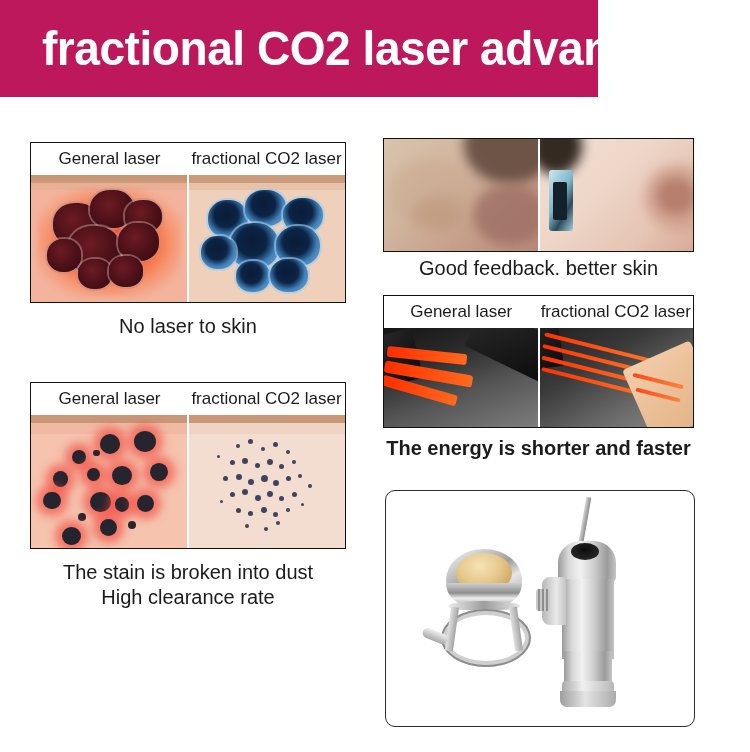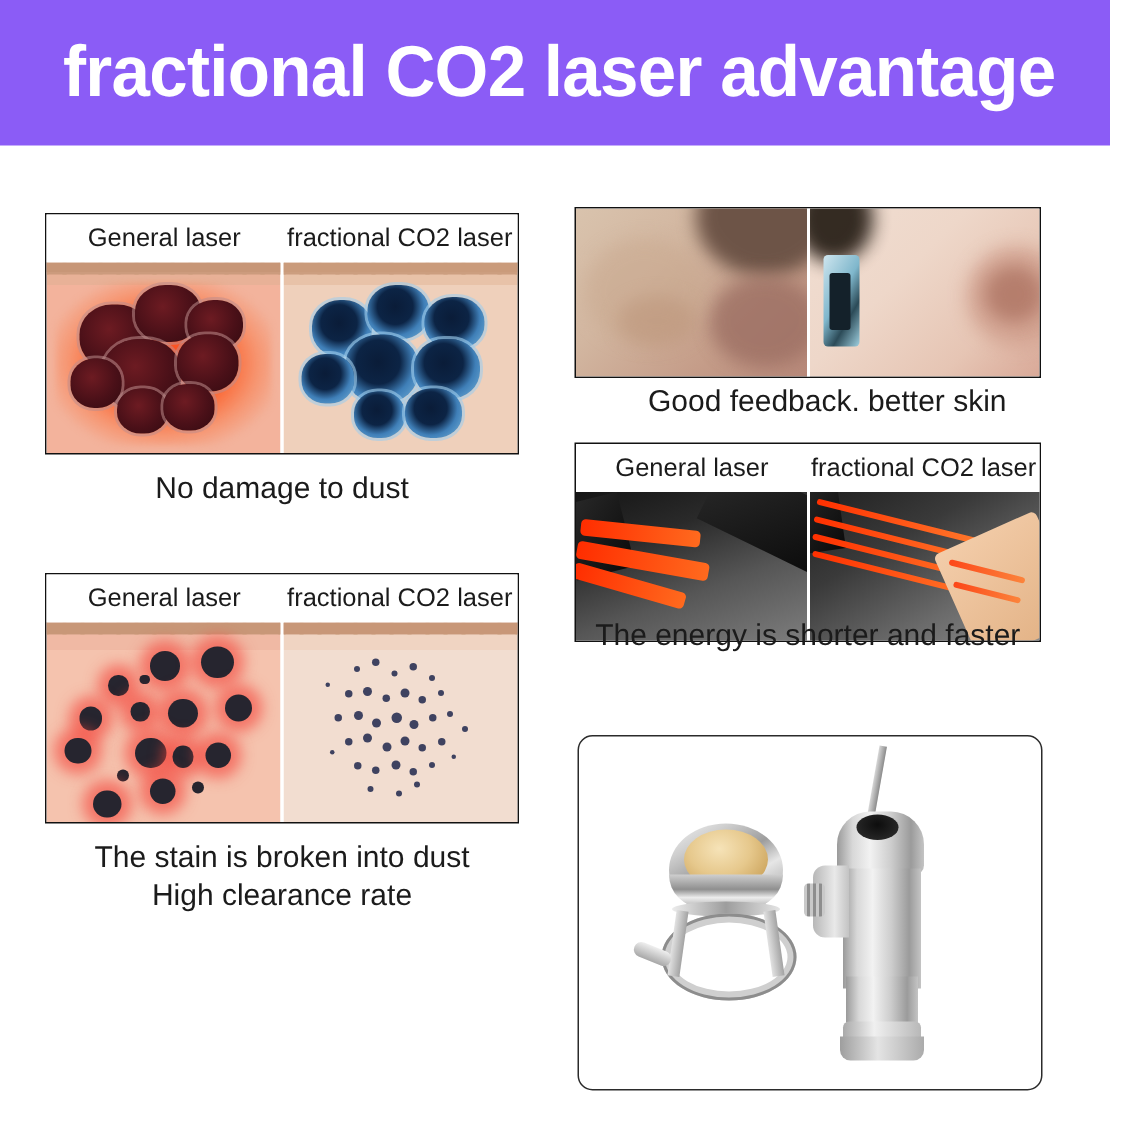--- a/index.html
+++ b/index.html
@@ -6,22 +6,22 @@
   body{
     width:750px;height:752px;
     background:#ffffff;
     font-family:"Liberation Sans", sans-serif;
     overflow:hidden;
     position:relative;
   }
 
   
   #header-banner{
-    position:absolute;left:0;top:0;width:740px;height:97px;
-    background:#8b5cf6;
+    position:absolute;left:0;top:0;width:598px;height:97px;
+    background:#be185d;
     display:flex;align-items:center;
   }
   #header-title{
     color:#ffffff;
     font-size:48px;
     font-weight:bold;
     letter-spacing:-0.5px;
     margin-left:42px;
     transform:scaleX(0.96);
     transform-origin:left center;
@@ -153,21 +153,21 @@
         <div class="cell blue" style="left:26%;top:38%;width:32%;height:36%;"></div>
         <div class="cell blue" style="left:56%;top:40%;width:28%;height:32%;"></div>
         <div class="cell blue" style="left:8%;top:48%;width:22%;height:26%;"></div>
         <div class="cell blue" style="left:30%;top:68%;width:22%;height:24%;"></div>
         <div class="cell blue" style="left:52%;top:66%;width:24%;height:26%;"></div>
       </div>
     </div>
   </div>
 </div>
 <div class="caption" style="left:30px;top:314px;width:316px;">
-  <div>No damage to dust</div>
+  <div>No laser to skin</div>
 </div>
 
 <div class="cmp-panel" style="left:30px;top:382px;width:316px;height:167px;">
   <div class="cmp-labels">
     <div class="cmp-label">General laser</div>
     <div class="cmp-label">fractional CO2 laser</div>
   </div>
   <div class="cmp-imgs" style="height:133px;">
     <div>
       <div class="skin-bg red" style="background:linear-gradient(#cf9478 0 6%, #f0b9a4 6% 14%, #f5c3ae 14% 100%);">
@@ -250,21 +250,21 @@
       <div class="face face-b">
         <div class="face-shade" style="left:-6%;top:-20%;width:34%;height:52%;background:#2a2119;opacity:.95;"></div>
         <div class="metal" style="left:6%;top:28%;width:16%;height:54%;border-radius:3px;background:linear-gradient(120deg,#cfe6ef,#7fb7cc 45%,#2c4b58 70%,#9fd0e0);"></div>
         <div class="metal" style="left:9%;top:38%;width:9%;height:34%;border-radius:2px;background:#14212a;"></div>
         <div class="face-shade" style="left:68%;top:22%;width:44%;height:60%;background:#cf9d8b;opacity:.75;"></div>
         <div class="face-shade" style="left:76%;top:34%;width:26%;height:34%;background:#a86d5c;opacity:.7;"></div>
       </div>
     </div>
   </div>
 </div>
-<div class="caption" style="left:396px;top:256px;width:311px;">
+<div class="caption" style="left:383px;top:256px;width:311px;">
   <div>Good feedback. better skin</div>
 </div>
 
 <div class="cmp-panel" style="left:383px;top:295px;width:311px;height:133px;">
   <div class="cmp-labels">
     <div class="cmp-label">General laser</div>
     <div class="cmp-label">fractional CO2 laser</div>
   </div>
   <div class="cmp-imgs" style="height:99px;">
     <div>
@@ -283,21 +283,21 @@
         <div class="beam-thin" style="left:1%;top:30%;width:76%;transform:rotate(14deg);"></div>
         <div class="beam-thin" style="left:0%;top:42%;width:78%;transform:rotate(14deg);"></div>
         <div class="beam-thin" style="left:0%;top:54%;width:76%;transform:rotate(14deg);"></div>
         <div class="skin-target" style="left:62%;top:24%;width:48%;height:80%;transform:rotate(-24deg);border-radius:4px;"></div>
         <div class="beam-thin" style="left:60%;top:52%;width:34%;transform:rotate(14deg);opacity:.85;"></div>
         <div class="beam-thin" style="left:62%;top:66%;width:30%;transform:rotate(14deg);opacity:.85;"></div>
       </div>
     </div>
   </div>
 </div>
-<div class="caption" style="left:375px;top:412px;width:327px;">
+<div class="caption" style="left:375px;top:436px;width:327px;font-weight:bold;">
   <div>The energy is shorter and faster</div>
 </div>
 
 <div id="product-panel">
 
   <div>
     <div class="metal ring-outer" style="left:60px;top:58px;width:76px;height:62px;"></div>
     <div class="metal lens" style="left:70px;top:62px;width:56px;height:40px;"></div>
     <div class="metal" style="left:60px;top:92px;width:76px;height:22px;border-radius:0 0 38px 38px;
          background:linear-gradient(#cfcfcf,#8f8f8f 45%,#ededed 70%,#b0b0b0);"></div>

